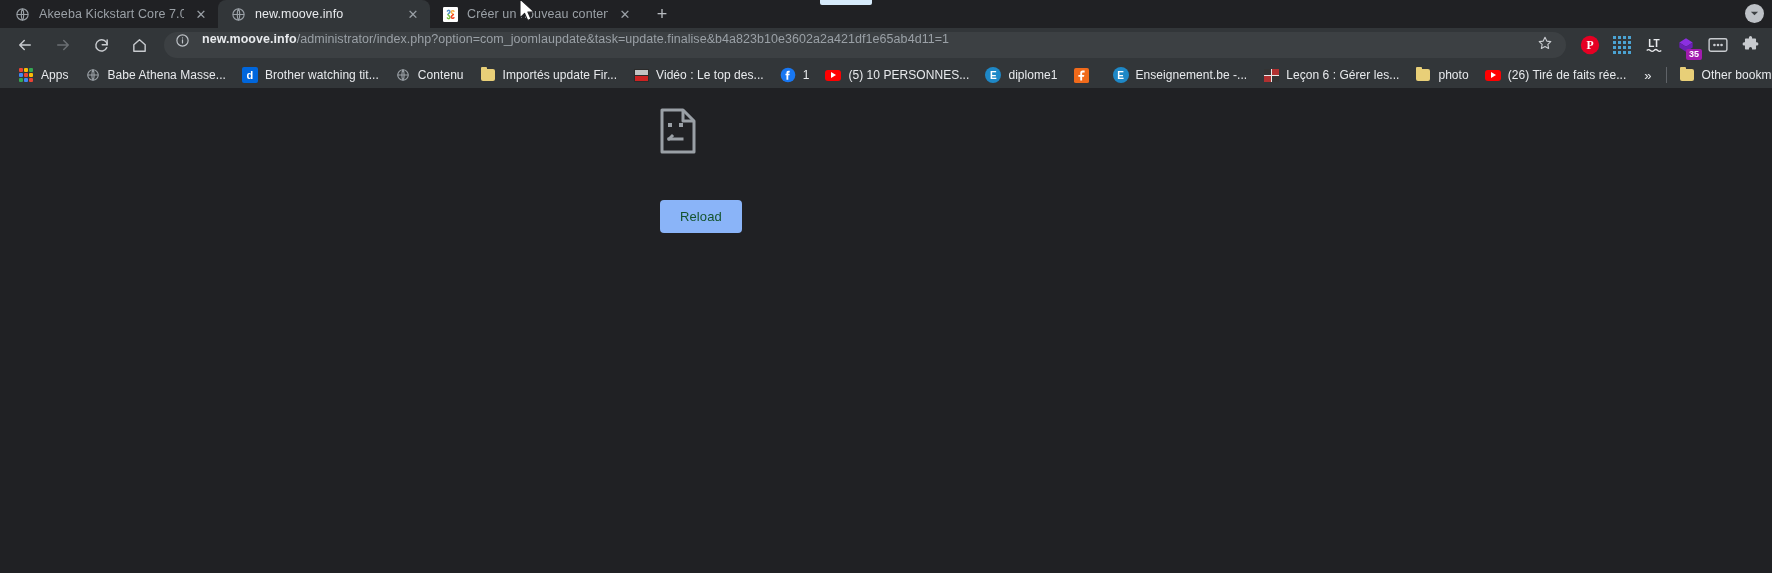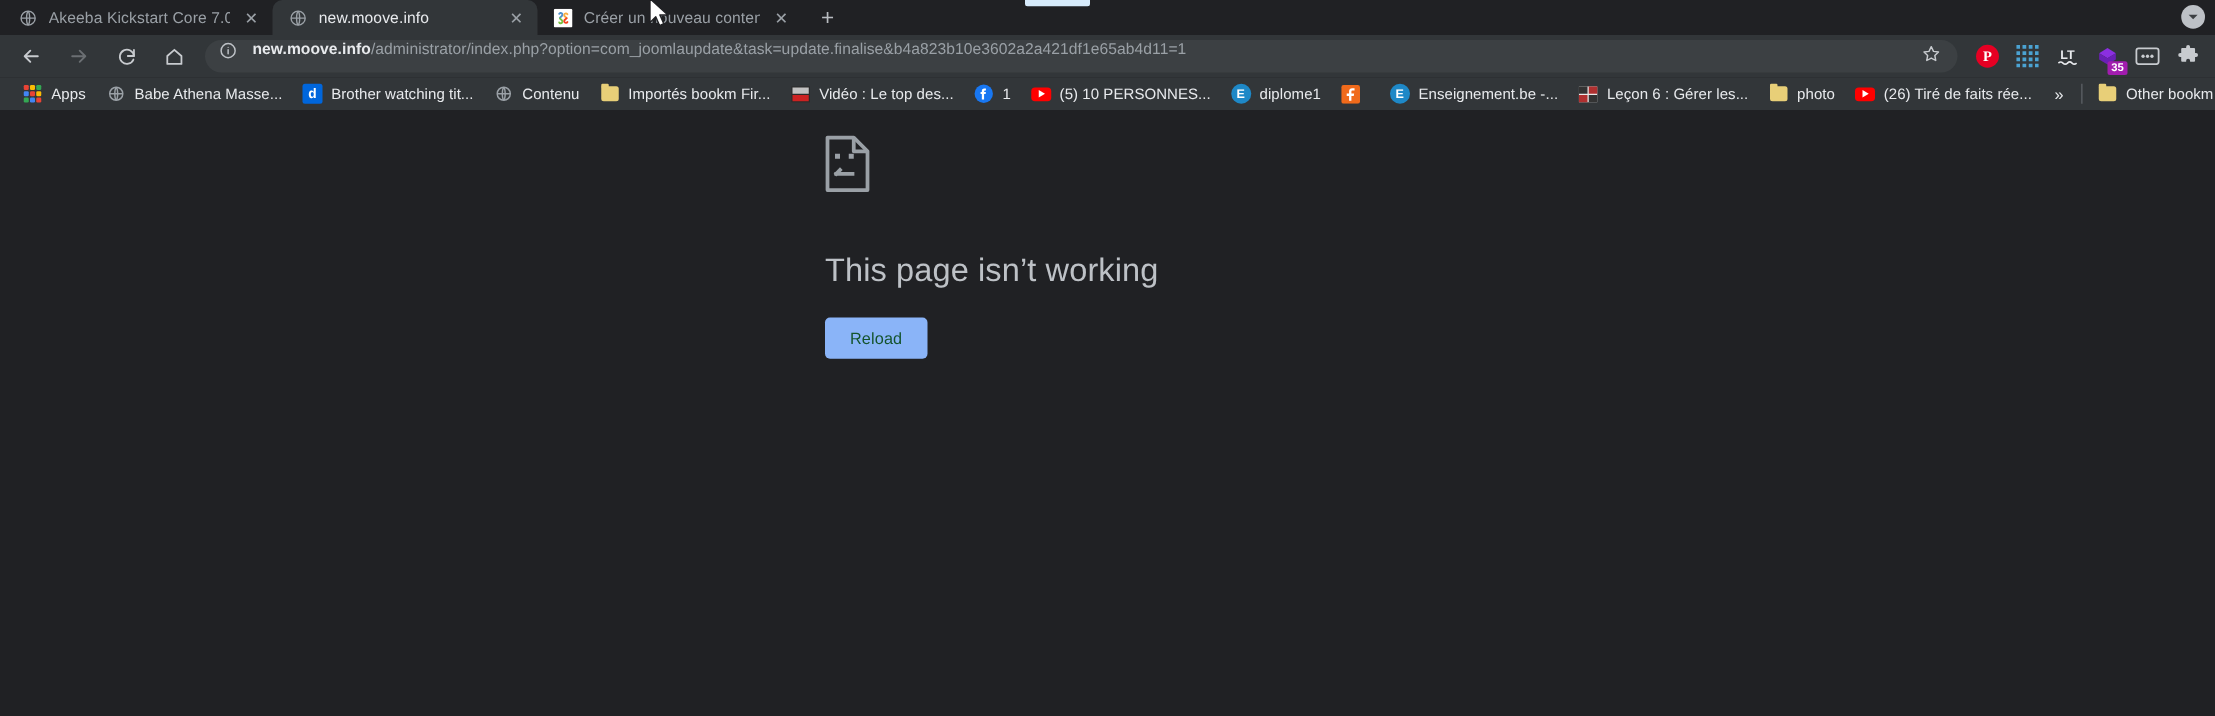--- a/index.html
+++ b/index.html
@@ -547,21 +547,21 @@
             <path d="M3 12h18M12 3c2.6 3 2.6 15 0 18M12 3c-2.6 3-2.6 15 0 18"></path>
           </svg>
       </span>
       <span class="bm-label">Contenu</span>
     </div>
 
     <div class="bm">
       <span class="bm-ico">
           <span class="fav-folder"></span>
         </span>
-      <span class="bm-label">Importés bookm Fir...</span>
+      <span class="bm-label">Importés update Fir...</span>
     </div>
 
     <div class="bm">
       <span class="bm-ico">
         <svg width="15" height="13" viewBox="0 0 15 13">
           <rect width="15" height="13" fill="#2b2b2b"></rect>
           <rect x="1" y="1" width="13" height="5" fill="#c2c2c2"></rect>
           <rect x="1" y="7" width="13" height="5" fill="#cc2222"></rect>
         </svg>
       </span>
@@ -654,21 +654,20 @@
         <svg width="36" height="46" viewBox="0 0 36 46" fill="none">
           <path d="M2 2h21l11 11v31H2z" stroke="#9aa0a6" stroke-width="3" stroke-linejoin="round"></path>
           <path d="M23 2v11h11" stroke="#9aa0a6" stroke-width="3" stroke-linejoin="round"></path>
           <rect x="8" y="15" width="4" height="4" fill="#9aa0a6"></rect>
           <rect x="19" y="15" width="4" height="4" fill="#9aa0a6"></rect>
           <path d="M9 31h13" stroke="#9aa0a6" stroke-width="3" stroke-linecap="square"></path>
           <path d="M9 31l3-3" stroke="#9aa0a6" stroke-width="3" stroke-linecap="square"></path>
         </svg>
       </div>
 
-      <h1 class="err-title">This page isn’t working</h1>
 
 
 
       <button class="reload-btn">Reload</button>
     </div>
   </div>
 
   <div class="cursor">
     <svg width="18" height="26" viewBox="0 0 18 26">
       <path d="M1 1l0 19 4.6-4.6 3.1 7.1 3.3-1.5-3.1-7 6.4 0z" fill="#ffffff" stroke="#202124" stroke-width="1.1" stroke-linejoin="round"></path>

